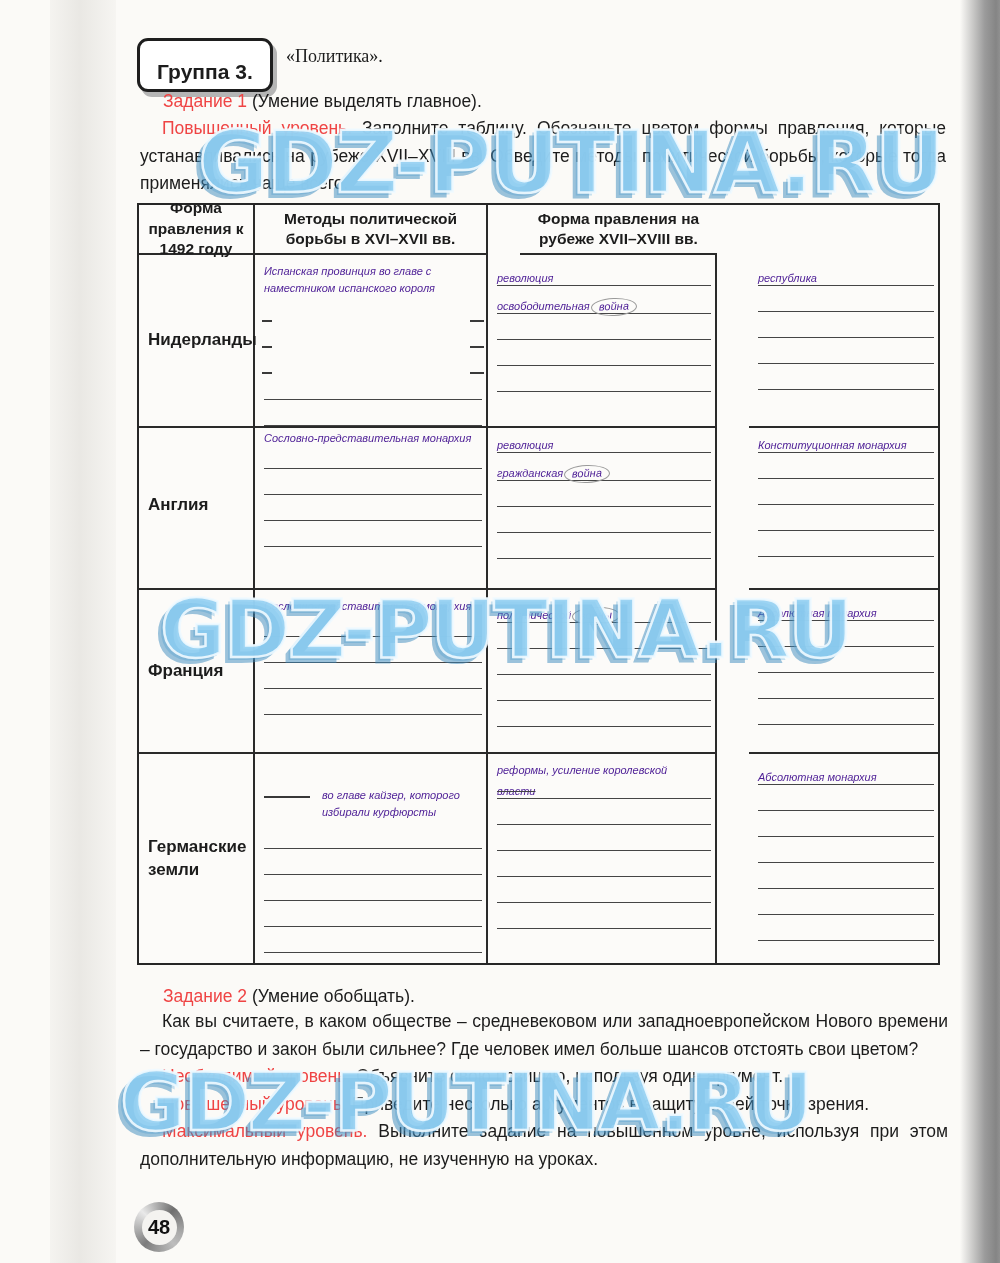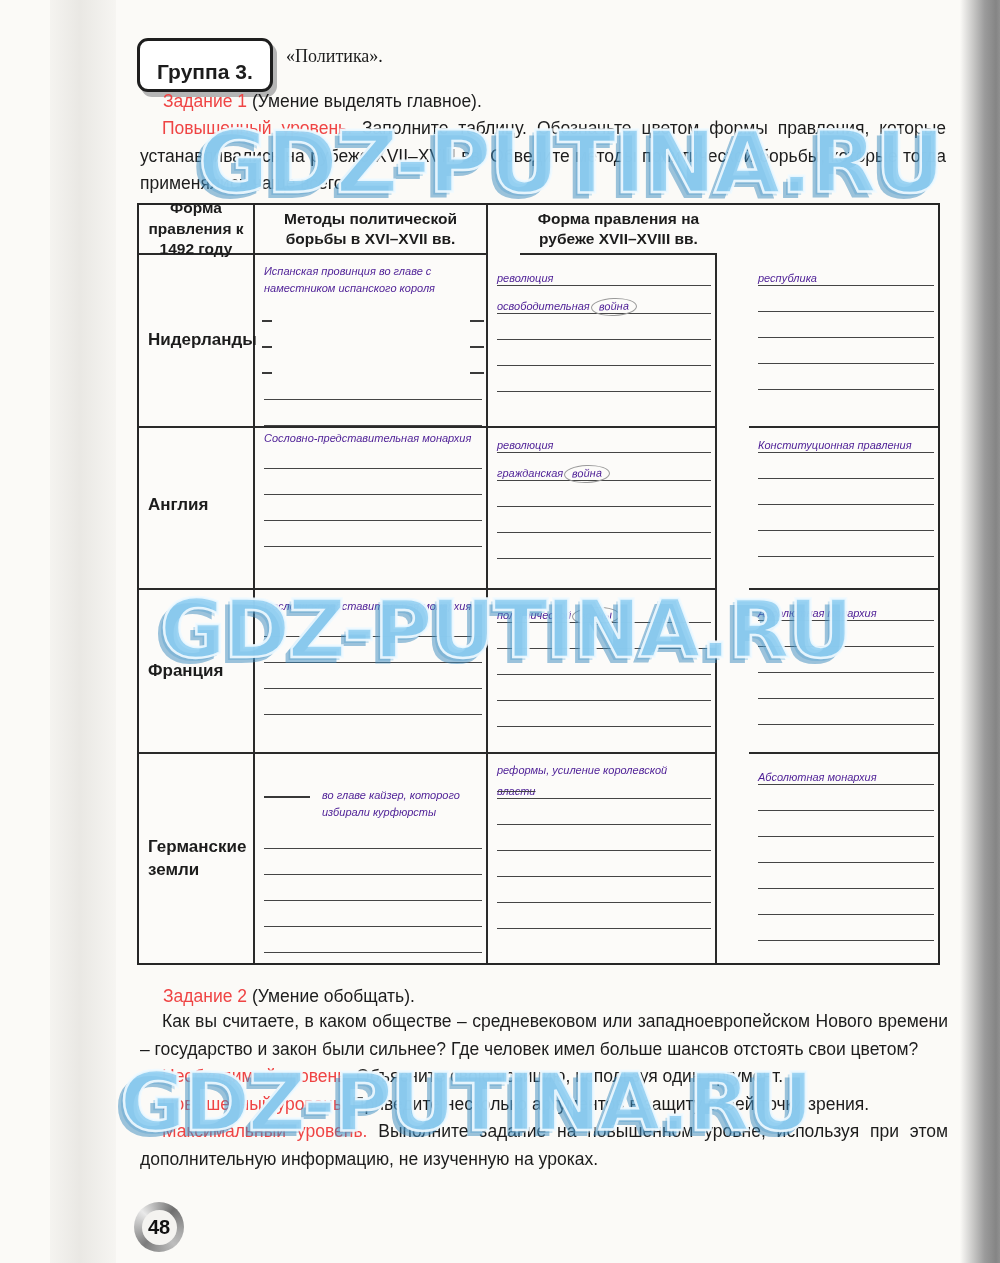--- a/index.html
+++ b/index.html
@@ -163,21 +163,21 @@
           </div>
         <div class="wline" style="height:28px;">
             <span><span>гражданская </span><span class="circled">война</span></span>
           </div>
         <div class="wline"></div>
         <div class="wline"></div>
         <div class="wline"></div>
       </div>
       <div class="cell dcell">
         <div class="wline">
-            <span>Конституционная правления</span>
+            <span>Конституционная монархия</span>
           </div>
         <div class="wline"></div>
         <div class="wline"></div>
         <div class="wline"></div>
         <div class="wline"></div>
       </div>
     </div>
 
     <div class="trow" style="height:164px;">
       <div class="cell ccell">Франция</div>

